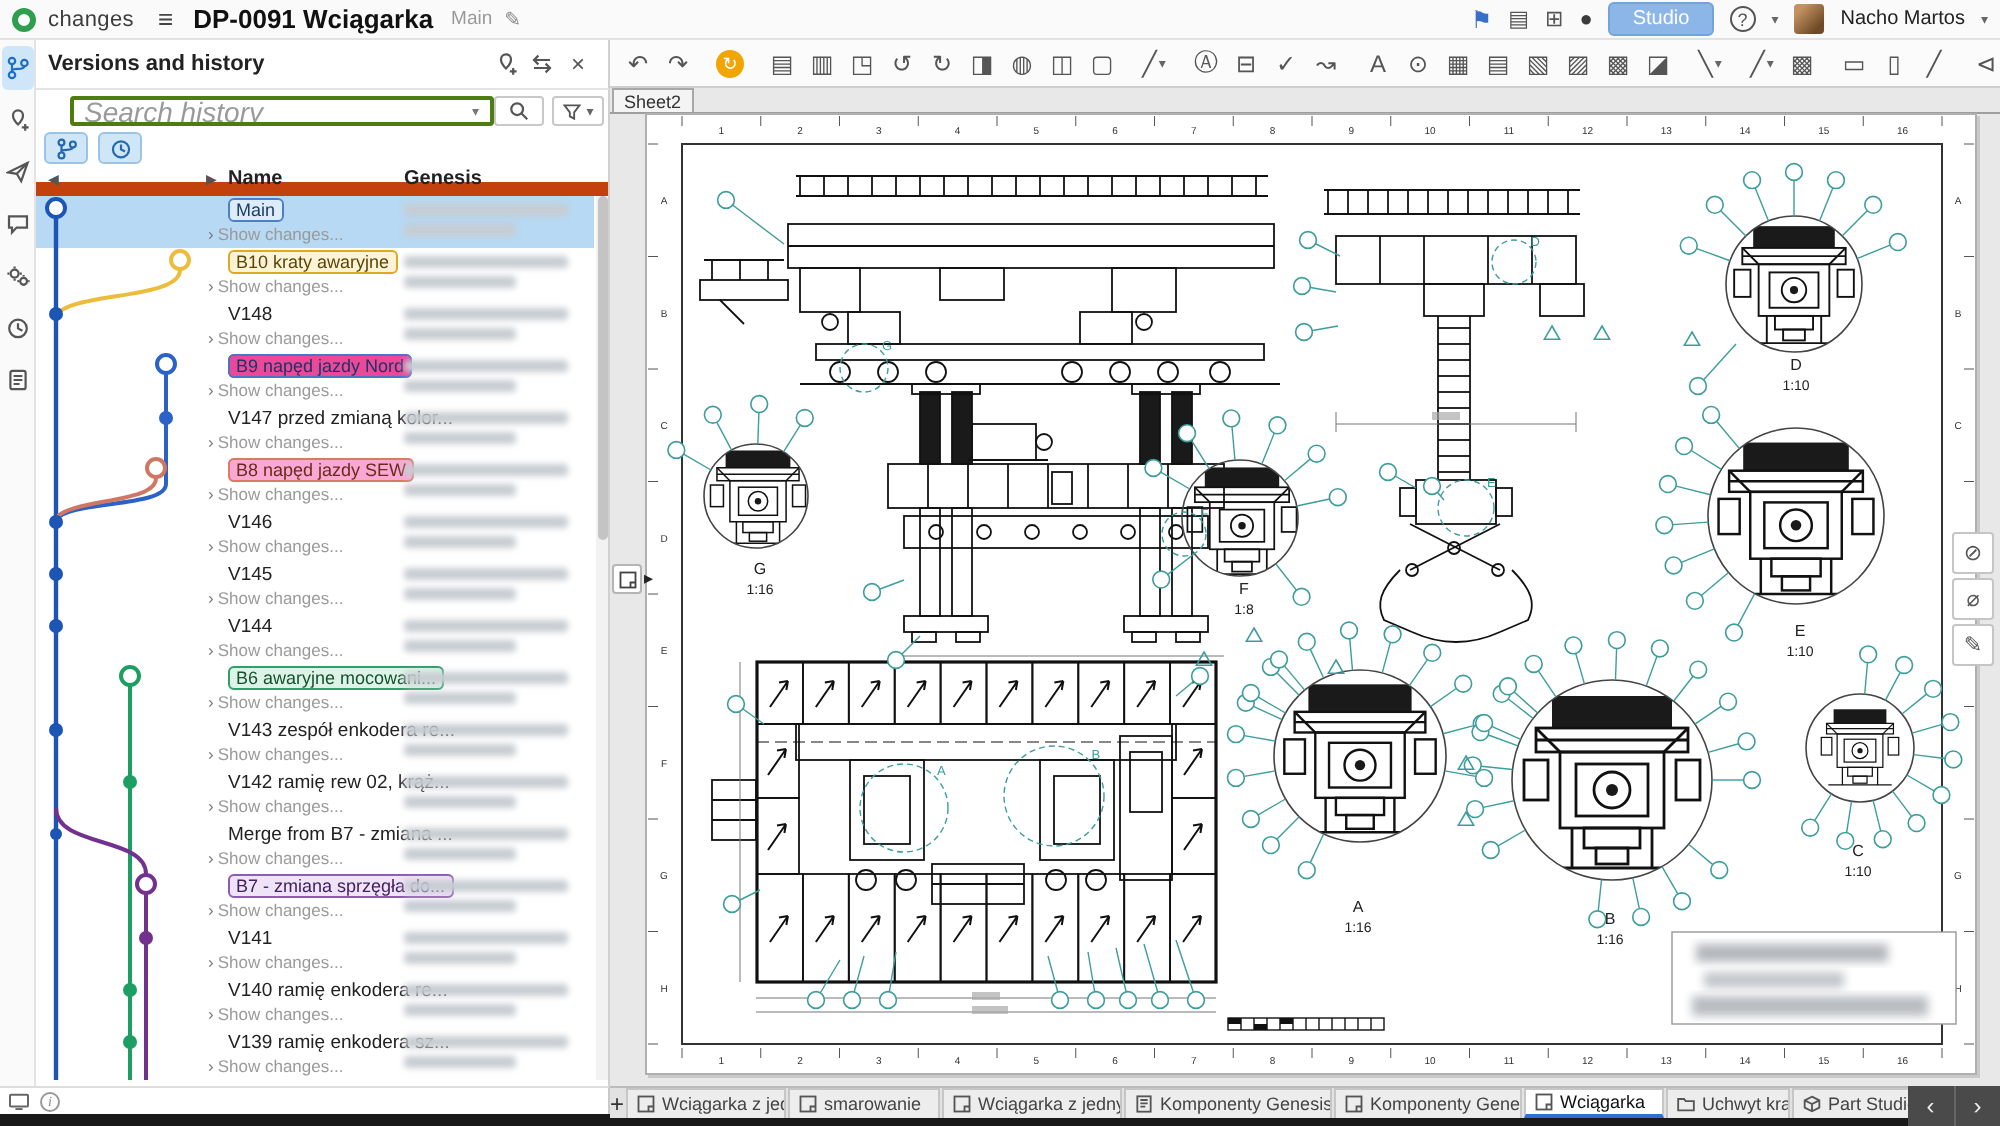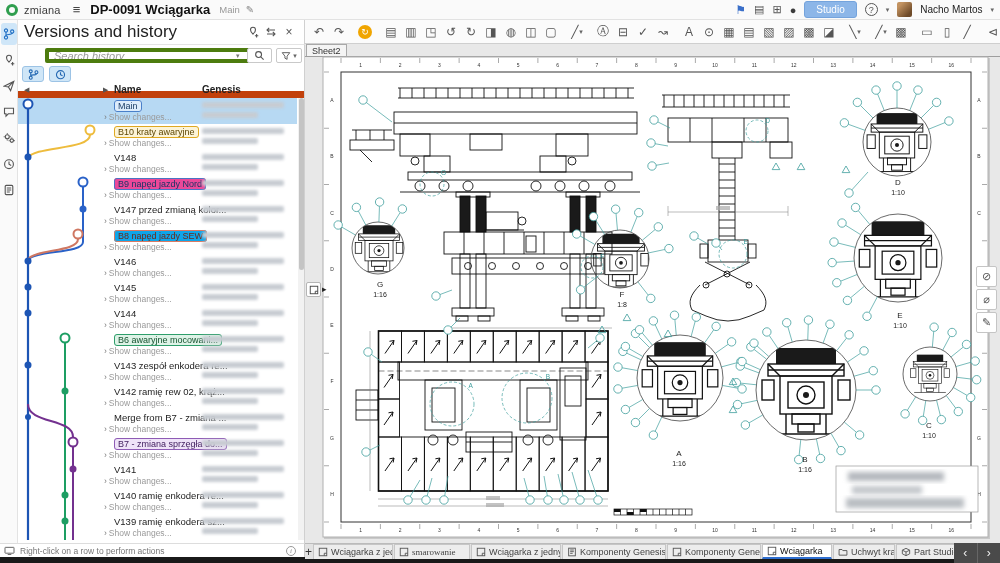--- a/index.html
+++ b/index.html
@@ -23,33 +23,33 @@
 #avatar{width:15px;height:15px;border-radius:2px;background:linear-gradient(135deg,#c29260 20%,#6e4a28 80%)}
 #username{font-size:10px;color:#222}
 
 #rail{position:absolute;left:0;top:20px;width:18px;height:523px;background:#fafafa;border-right:1px solid #e3e3e3;z-index:25;display:flex;flex-direction:column;align-items:center;padding-top:3px}
 .railbtn{width:16px;height:22px;display:flex;align-items:center;justify-content:center;border-radius:3px;margin-bottom:4px;cursor:pointer}
 .railbtn svg{width:12px;height:12px;stroke:#555;fill:none;stroke-width:1.1}
 .railbtn.active{background:#cfe6f8}
 .railbtn.active svg{stroke:#1f6fc4}
 
 #panelhdr{position:absolute;left:18px;top:20px;width:287px;height:25px;background:#fff;border-bottom:1px solid #e4e4e4;border-right:1px solid #d0d0d0;display:flex;align-items:center;padding:0 6px;z-index:20}
-#panelhdr .ttl{font-weight:normal;font-size:17px;color:#222;flex:1}
+#panelhdr .ttl{font-weight:bold;font-size:11px;color:#222;flex:1}
 .phbtn{width:18px;height:18px;display:flex;align-items:center;justify-content:center;cursor:pointer;color:#555}
 .phbtn svg{width:12px;height:12px;stroke:#555;fill:none;stroke-width:1.1}
 
 #dtoolbar{position:absolute;left:305px;top:20px;width:695px;height:24px;background:#fbfbfb;border-bottom:1px solid #cfcfcf;display:flex;align-items:center;padding:0 4px;z-index:20;overflow:hidden}
 .tbi{min-width:20px;height:20px;display:flex;align-items:center;justify-content:center;font-size:12px;color:#555;cursor:pointer;gap:1px}
 .tbi.accent{color:#fff}
 .tbi.accent .orb{width:14px;height:14px;border-radius:50%;background:#f0a500;color:#fff;font-size:9px;display:flex;align-items:center;justify-content:center}
 .tbsep{width:1px;height:15px;background:#ddd;margin:0 3px}
 
 #panel{position:absolute;left:18px;top:45px;width:287px;height:498px;background:#fff;border-right:1px solid #d0d0d0;z-index:15;overflow:hidden}
 #searchrow{position:absolute;left:0;top:3px;width:287px;height:16px}
-#searchbox{position:absolute;left:27px;top:0;width:212px;height:15px;border:4px solid #4d7c0f;border-radius:2px;font-size:11px;font-style:italic;color:#999;padding:0 14px 0 5px;font-family:"Liberation Sans",sans-serif}
+#searchbox{position:absolute;left:17px;top:0;width:212px;height:15px;border:2px solid #4d7c0f;border-radius:2px;font-size:14px;font-style:italic;color:#999;padding:0 14px 0 5px;font-family:"Liberation Sans",sans-serif}
 #searchbox::placeholder{color:#9a9a9a}
 #search-caret{position:absolute;left:218px;top:4px;font-size:7px;color:#777}
 #magbtn{position:absolute;left:229px;top:0;width:25px;height:15px;border:1px solid #c9c9c9;border-radius:2px;background:#fff;display:flex;align-items:center;justify-content:center;cursor:pointer}
 #magbtn svg{width:11px;height:11px;stroke:#555;fill:none;stroke-width:1.2}
 #filterbtn{position:absolute;left:258px;top:0;width:26px;height:15px;border:1px solid #c9c9c9;border-radius:2px;background:#fff;display:flex;align-items:center;justify-content:center;gap:2px;cursor:pointer}
 #filterbtn svg{width:10px;height:10px;stroke:#555;fill:none;stroke-width:1.1}
 #toggles{position:absolute;left:4px;top:21px;display:flex;gap:5px}
 .tog{width:22px;height:16px;background:#cfe6f7;border:1px solid #9cc3e5;border-radius:3px;display:flex;align-items:center;justify-content:center;cursor:pointer}
 .tog svg{width:11px;height:11px;stroke:#2468b2;fill:none;stroke-width:1.2}
 #colhdr{position:absolute;left:0;top:39px;width:287px;height:14px;border-bottom:7px solid #c2410c;font-size:10px}
@@ -58,21 +58,21 @@
 #colhdr .nm{position:absolute;left:96px;top:0;font-weight:bold;color:#222}
 #colhdr .md{position:absolute;left:184px;top:0;font-weight:bold;color:#222}
 #rows{position:absolute;left:0;top:53px;width:279px;height:442px;z-index:1}
 .vrow{position:absolute;left:0;width:279px;height:26px;cursor:pointer}
 .vrow.sel{background:#b7d9f3}
 .vname{position:absolute;left:96px;top:2px;font-size:9.5px;color:#222;white-space:nowrap}
 .badge{border-radius:3px;padding:0 3px;border:1px solid #999;font-size:9px}
 .bdg-mainblue{background:#ddecfb;border-color:#4a80c9;color:#1c3e66}
 .bdg-yellow{background:#fdf4d7;border-color:#dfa921;color:#5d4605}
 .bdg-blue{background:#ec4899;border-color:#4a74c4;color:#1c3566}
-.bdg-red{background:#0ea5e9;border-color:#d97a63;color:#6b2a1a}
+.bdg-red{background:#f9a8d4;border-color:#d97a63;color:#6b2a1a}
 .bdg-green{background:#def3e7;border-color:#2e9e6b;color:#14522f}
 .bdg-purple{background:#efe3f8;border-color:#8e5bb5;color:#432060}
 .vchg{position:absolute;left:86px;top:14px;font-size:8.5px;color:#9a9a9a;white-space:nowrap}
 .vchg b{color:#777;font-weight:normal;margin-right:2px}
 .vmod{position:absolute;left:184px;top:4px}
 .vmod i{display:block;height:6px;border-radius:2px;background:#c7ccd2;filter:blur(1.6px)}
 .vmod .bl1{width:82px;margin-bottom:4px}
 .vmod .bl2{width:56px}
 #graphwrap{position:absolute;left:0;top:53px;width:100px;height:445px;z-index:2;pointer-events:none}
 #vscroll{position:absolute;left:280px;top:53px;width:6px;height:442px;background:#f2f2f2}
@@ -164,21 +164,21 @@
         <rect x="1" y="1.5" width="10" height="6.5" rx="0.5"></rect>
         <path d="M4 9.5h4"></path>
       </symbol>
 </defs>
 </svg>
 
 <div id="app">
 
   <header id="apphdr">
     <span id="logo-mark"></span>
-    <span id="logo-text">zmiana</span>
+    <span id="logo-text">changes</span>
     <span id="menu-ic">≡</span>
     <span id="doctitle">DP-0091 Wciągarka</span>
     <span id="ws">Main</span>
     <span id="edit-ic">✎</span>
     <div id="hdr-right">
       <span id="notif" class="hico">⚑</span>
       <span class="hico">▤</span>
       <span class="hico">⊞</span>
       <span class="hico" style="color:#3c3c3c">●</span>
       <button id="share-btn">Studio</button>
@@ -492,21 +492,20 @@
       </div>
     <div id="vscroll">
         <div id="vthumb"></div>
       </div>
   </div>
 
   <div id="statusbar">
     <svg>
         <use href="#i-screen"></use>
       </svg>
-    <span class="txt">Right-click on a row to perform actions</span>
     <span id="info-ic">i</span>
   </div>
 
   <div id="canvas">
     <div id="sheettab">Sheet2</div>
     <svg id="cansvg" viewBox="305 56 695 487" style="position:absolute;left:0;top:12px;width:695px;height:487px">
       <defs>
         <filter id="blurf" x="-30%" y="-30%" width="160%" height="160%">
             <feGaussianBlur stdDeviation="2.4"></feGaussianBlur>
           </filter>
@@ -1172,21 +1171,21 @@
   </div>
 
   <div id="tabbar">
     <span id="addtab">+</span>
   <span class="tab" style="width: 80px;">
         <svg>
           <use href="#i-drawing"></use>
         </svg>
         <span>Wciągarka z jednym bę...</span>
       </span>
-      <span class="tab" style="width: 76px; font-family: Liberation Serif, serif;">
+      <span class="tab" style="width: 76px;">
         <svg>
           <use href="#i-drawing"></use>
         </svg>
         <span>smarowanie</span>
       </span>
       <span class="tab" style="width: 90px;">
         <svg>
           <use href="#i-drawing"></use>
         </svg>
         <span>Wciągarka z jednym bę...</span>

